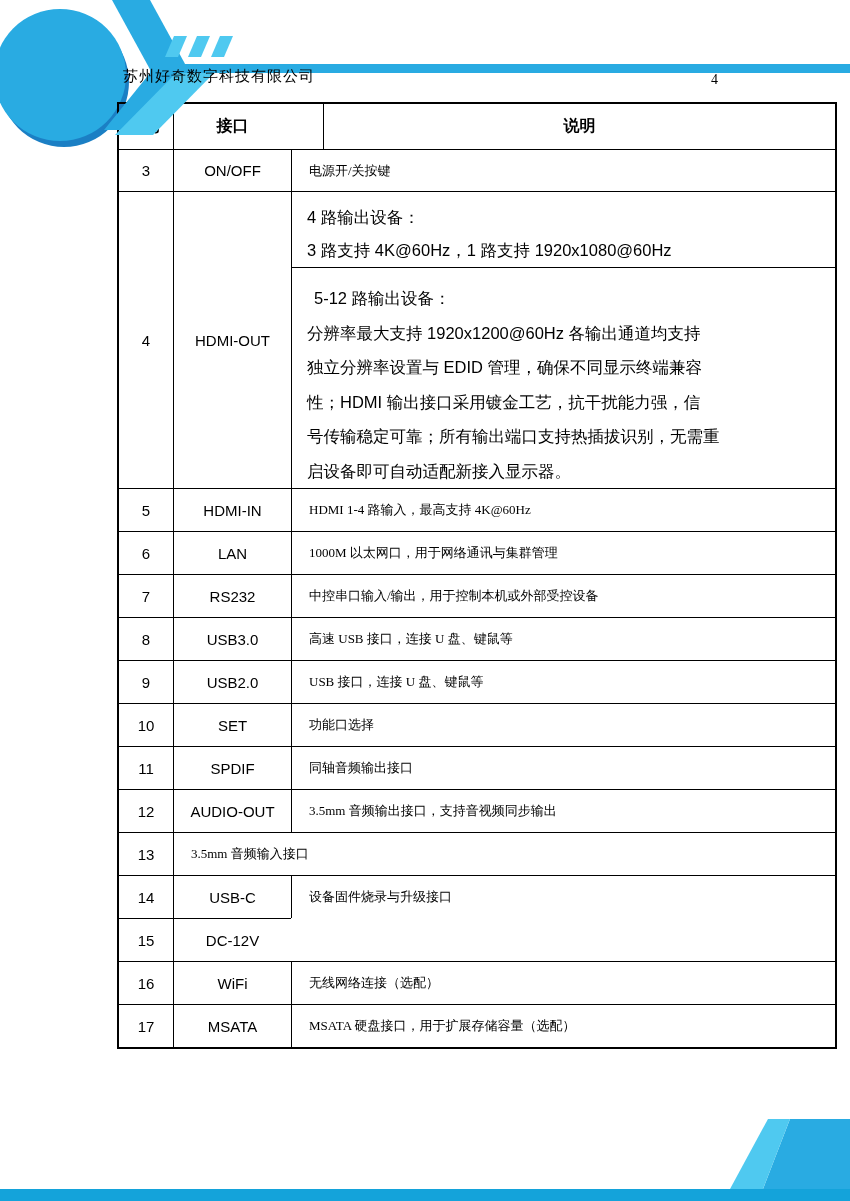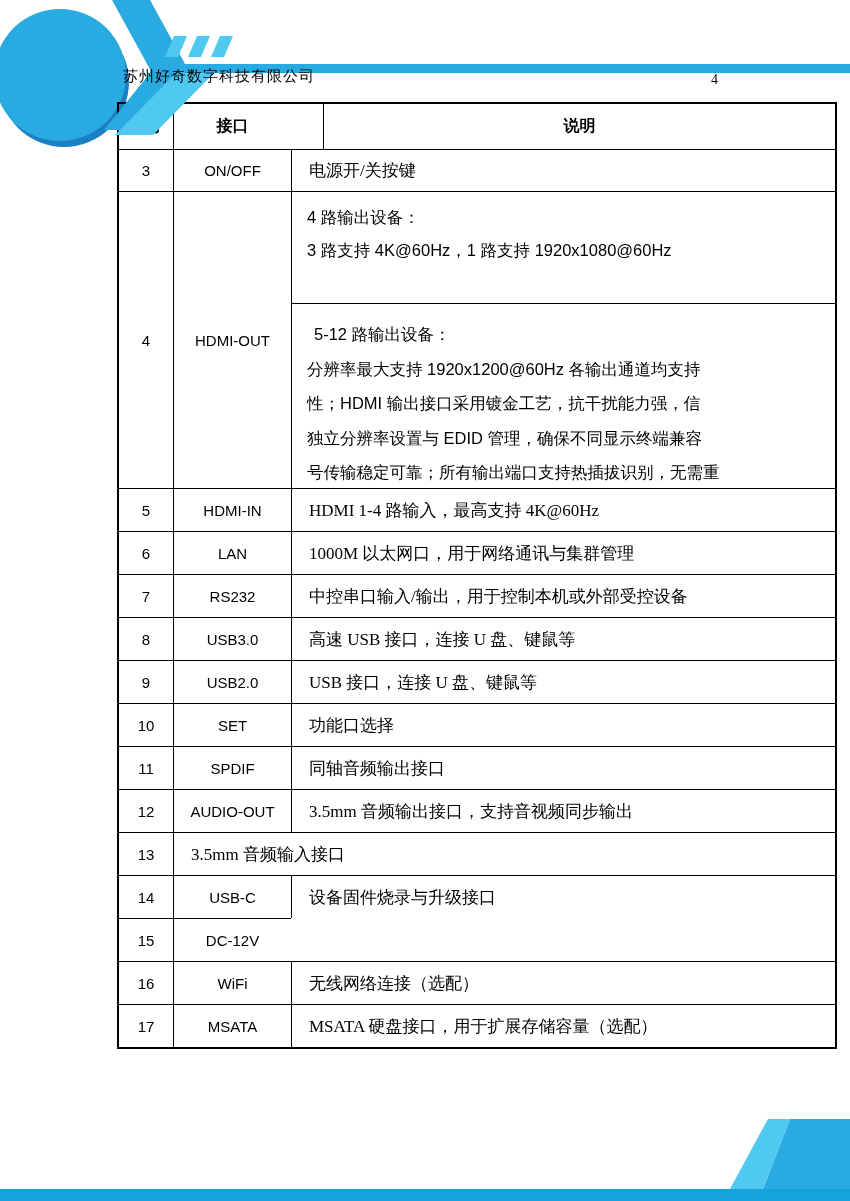--- a/index.html
+++ b/index.html
@@ -49,24 +49,24 @@
   .tr + .tr .td{border-top:1px solid var(--table_border);}
 
   .t-head{height:45px;}
   .t-head .td{font-weight:bold;font-size:16px;}
   .t-head .c3{justify-content:center;padding-left:0;margin-left:32px;}
   .hdr-label{position:relative;z-index:5;}
 
   .t-row{height:43px;}
   .t-row3{height:42px;}
   .num-cell,.port-cell{font-size:15px;}
-  .desc-cell{font-family:"Liberation Serif",serif;font-size:17px;}
+  .desc-cell{font-family:"Liberation Serif",serif;font-size:13px;}
 
   .t-big{height:297px;}
-  .t-big .c3{flex-direction:column;align-items:stretch;justify-content:flex-start;padding:0;gap:36px;}
+  .t-big .c3{flex-direction:column;align-items:stretch;justify-content:flex-start;padding:0;}
   .sub{box-sizing:border-box;padding-left:15px;font-family:"Liberation Sans",sans-serif;font-size:16.5px;}
   .sub1{height:82px;padding-top:9px;}
   .sub1 .line{line-height:33px;}
   .sub2{flex:1;border-top:1px solid var(--table_border);padding-top:13px;}
   .sub2 .line{line-height:34.5px;}
   .line{white-space:pre;}
   .line.indent{padding-left:7px;}
 </style>
 </head>
 <body>
@@ -113,22 +113,22 @@
       <div class="td c1 num-cell">4</div>
       <div class="td c2 port-cell">HDMI-OUT</div>
       <div class="td c3">
         <div class="sub sub1">
           <div class="line">4 路输出设备：</div>
           <div class="line">3 路支持 4K@60Hz，1 路支持 1920x1080@60Hz</div>
         </div>
         <div class="sub sub2">
           <div class="line indent">5-12 路输出设备：</div>
           <div class="line">分辨率最大支持 1920x1200@60Hz 各输出通道均支持</div>
+          <div class="line">独立分辨率设置与 EDID 管理，确保不同显示终端兼容</div>
           <div class="line">性；HDMI 输出接口采用镀金工艺，抗干扰能力强，信</div>
-          <div class="line">独立分辨率设置与 EDID 管理，确保不同显示终端兼容</div>
           <div class="line">号传输稳定可靠；所有输出端口支持热插拔识别，无需重</div>
           <div class="line">启设备即可自动适配新接入显示器。</div>
         </div>
       </div>
     </div>
 
     <div class="tr t-row">
       <div class="td c1 num-cell">5</div>
       <div class="td c2 port-cell">HDMI-IN</div>
       <div class="td c3 desc-cell">HDMI 1-4 路输入，最高支持 4K@60Hz</div>

